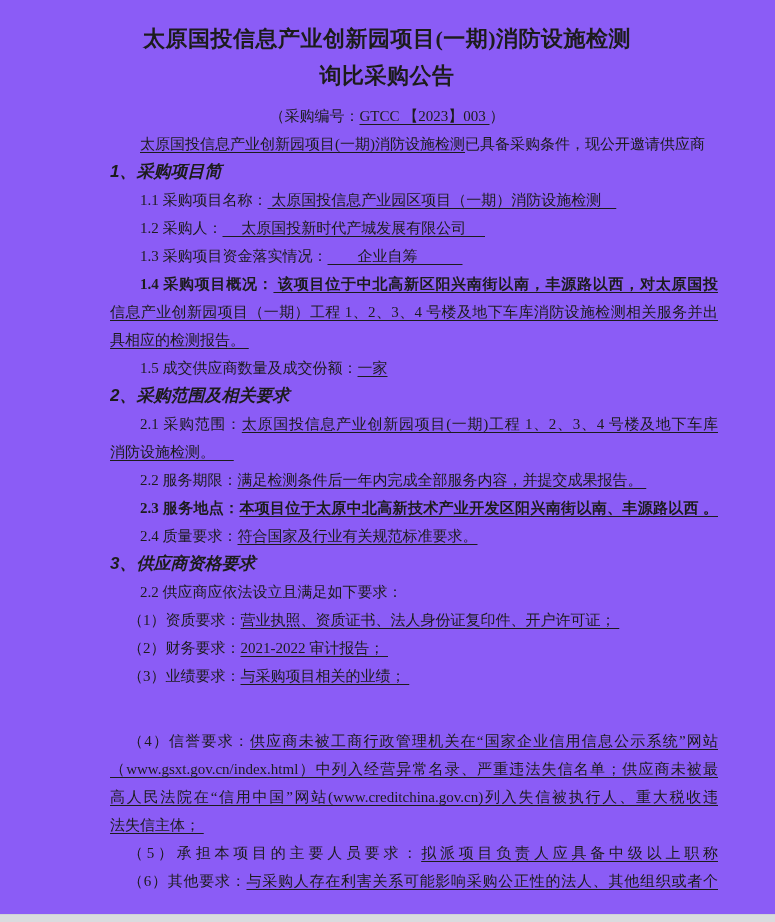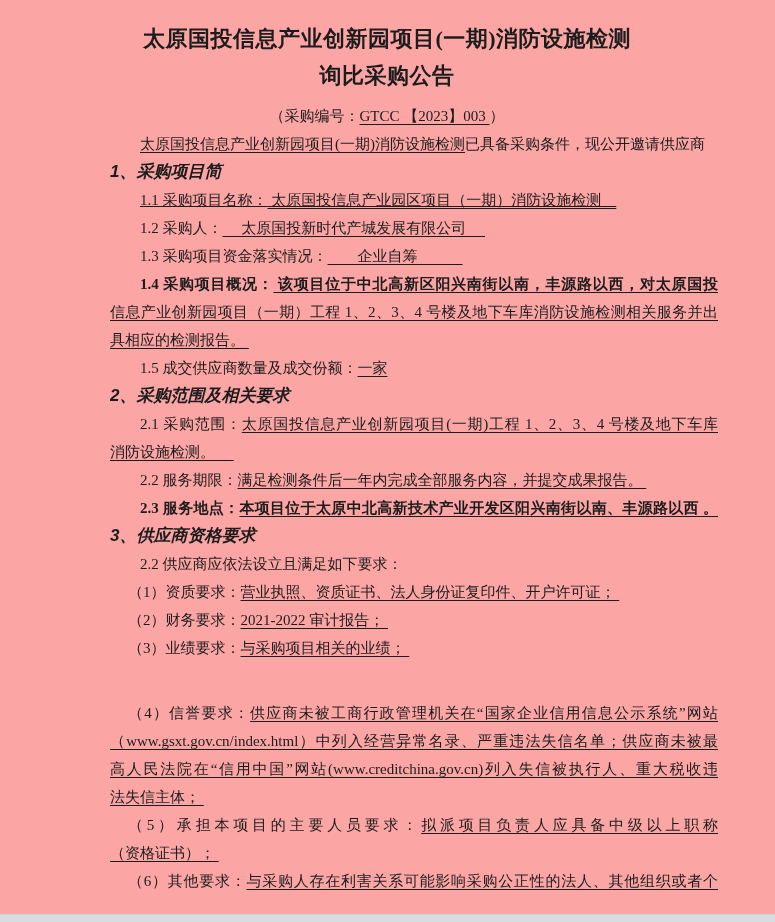--- a/index.html
+++ b/index.html
@@ -6,21 +6,21 @@
   body {
     width: 775px; height: 922px;
     background: #ffffff;
     font-family: "Liberation Serif", "DejaVu Serif", serif;
     color: #1c1c1c;
     overflow: hidden;
   }
   .page {
     position: relative;
     width: 775px; height: 922px;
-    background: #fca5a5;
+    background: #8b5cf6;
     overflow: hidden;
   }
   .content {
     position: absolute;
     left: 110px; top: 20px;
     width: 608px;
   }
   .line {
     height: 28px;
     line-height: 28px;
@@ -64,39 +64,39 @@
 </head>
 <body>
 
 <div class="page">
   <div class="content" id="doc-content">
       <div class="line title centered"><span class="seg">太原国投信息产业创新园项目(一期)消防设施检测</span></div>
       <div class="line title centered"><span class="seg">询比采购公告</span></div>
       <div class="line ref centered"><span class="seg">（采购编号：</span><span class="useg">GTCC 【2023】003 </span><span class="seg">）</span></div>
       <div class="line body" style="text-indent: 30px;"><span class="useg">太原国投信息产业创新园项目(一期)消防设施检测</span><span class="seg">已具备采购条件，现公开邀请供应商</span></div>
       <div class="line heading"><span class="seg">1、采购项目简</span></div>
-      <div class="line body" style="text-indent: 30px; text-decoration: underline;"><span class="seg">1.1 采购项目名称：</span><span class="useg"> 太原国投信息产业园区项目（一期）消防设施检测　</span></div>
+      <div class="line body" style="text-indent: 30px;"><span class="seg">1.1 采购项目名称：</span><span class="useg"> 太原国投信息产业园区项目（一期）消防设施检测　</span></div>
       <div class="line body" style="text-indent: 30px;"><span class="seg">1.2 采购人：</span><span class="useg">　 太原国投新时代产城发展有限公司 　</span></div>
       <div class="line body" style="text-indent: 30px;"><span class="seg">1.3 采购项目资金落实情况：</span><span class="useg">　　企业自筹　　　</span></div>
       <div class="line body stretch" style="text-indent: 30px; font-weight: bold;"><span class="seg">1.4 采购项目概况：</span><span class="useg"> 该项目位于中北高新区阳兴南街以南，丰源路以西，对太原国投</span></div>
       <div class="line body stretch"><span class="useg">信息产业创新园项目（一期）工程 1、2、3、4 号楼及地下车库消防设施检测相关服务并出</span></div>
       <div class="line body"><span class="useg">具相应的检测报告。 </span></div>
       <div class="line body" style="text-indent: 30px;"><span class="seg">1.5 成交供应商数量及成交份额：</span><span class="useg">一家</span></div>
       <div class="line heading"><span class="seg">2、采购范围及相关要求</span></div>
       <div class="line body stretch" style="text-indent: 30px;"><span class="seg">2.1 采购范围：</span><span class="useg">太原国投信息产业创新园项目(一期)工程 1、2、3、4 号楼及地下车库</span></div>
       <div class="line body"><span class="useg">消防设施检测。　 </span></div>
       <div class="line body" style="text-indent: 30px;"><span class="seg">2.2 服务期限：</span><span class="useg">满足检测条件后一年内完成全部服务内容，并提交成果报告。 </span></div>
       <div class="line body stretch" style="text-indent: 30px; font-weight: bold;"><span class="seg">2.3 服务地点：</span><span class="useg">本项目位于太原中北高新技术产业开发区阳兴南街以南、丰源路以西 。</span></div>
+      <div class="line body" style="text-indent: 30px;"><span class="seg">2.4 质量要求：</span><span class="useg">符合国家及行业有关规范标准要求。</span></div>
       <div class="line heading"><span class="seg">3、供应商资格要求</span></div>
       <div class="line body" style="text-indent: 30px;"><span class="seg">2.2 供应商应依法设立且满足如下要求：</span></div>
       <div class="line body" style="text-indent: 18px;"><span class="seg">（1）资质要求：</span><span class="useg">营业执照、资质证书、法人身份证复印件、开户许可证； </span></div>
       <div class="line body" style="text-indent: 18px;"><span class="seg">（2）财务要求：</span><span class="useg">2021-2022 审计报告； </span></div>
       <div class="line body" style="text-indent: 18px;"><span class="seg">（3）业绩要求：</span><span class="useg">与采购项目相关的业绩； </span></div>
       <div class="line body stretch" style="text-indent: 18px; margin-top: 37px;"><span class="seg">（4）信誉要求：</span><span class="useg">供应商未被工商行政管理机关在“国家企业信用信息公示系统”网站</span></div>
       <div class="line body stretch"><span class="useg">（www.gsxt.gov.cn/index.html）中列入经营异常名录、严重违法失信名单；供应商未被最</span></div>
       <div class="line body stretch"><span class="useg">高人民法院在“信用中国”网站(www.creditchina.gov.cn)列入失信被执行人、重大税收违</span></div>
       <div class="line body"><span class="useg">法失信主体； </span></div>
       <div class="line body stretch" style="text-indent: 18px;"><span class="seg">（5）承担本项目的主要人员要求：</span><span class="useg">拟派项目负责人应具备中级以上职称</span></div>
-      <div class="line body"><span class="useg">（资格证书）； </span></div>
       <div class="line body stretch" style="text-indent: 18px;"><span class="seg">（6）其他要求：</span><span class="useg">与采购人存在利害关系可能影响采购公正性的法人、其他组织或者个</span></div>
     </div>
   <div class="page-edge-strip"></div>
 </div>
 
 </body></html>

